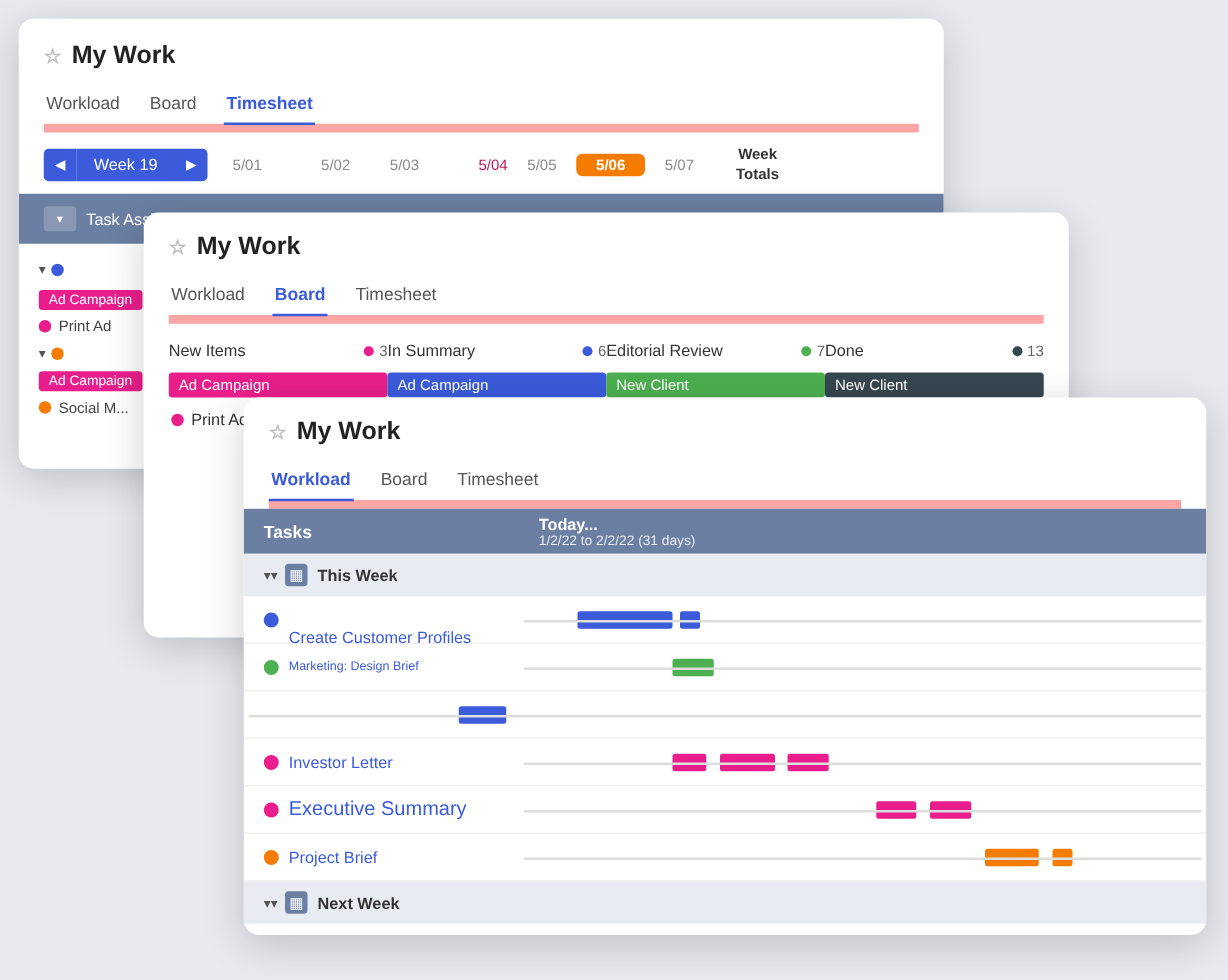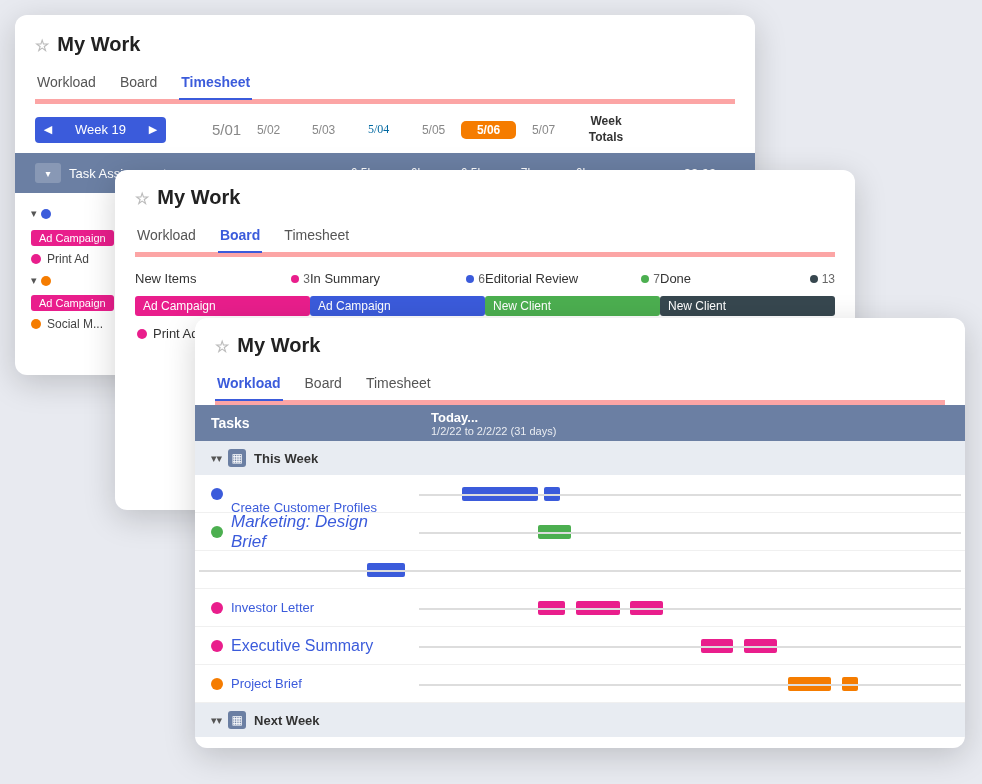--- a/index.html
+++ b/index.html
@@ -57,21 +57,21 @@
       align-items: center;
       gap: 8px;
       font-size: 20px;
       font-weight: 600;
       color: #222;
       margin-bottom: 10px;
     }
     .card-tabs {
       display: flex;
       gap: 20px;
-      border-bottom: 5px solid #fca5a5;
+      border-bottom: 7px solid #fca5a5;
       margin-bottom: 0;
     }
     .card-tab {
       padding: 8px 2px;
       font-size: 14px;
       color: #555;
       cursor: pointer;
       border-bottom: 2px solid transparent;
       margin-bottom: -1px;
     }
@@ -242,24 +242,24 @@
       <span class="card-tab active">Timesheet</span>
     </div>
   </div>
 
   <div style="display:flex;align-items:center;padding:10px 20px 0;gap:0;">
     <button class="nav-btn" style="background:#3b5bdb;color:#fff;border:none;width:26px;height:26px;border-radius:4px 0 0 4px;cursor:pointer;font-size:11px;">◀</button>
     <span style="background:#3b5bdb;color:#fff;padding:4px 14px;font-size:13px;font-weight:500;height:26px;line-height:18px;display:inline-block;">Week 19</span>
     <button class="nav-btn" style="background:#3b5bdb;color:#fff;border:none;width:26px;height:26px;border-radius:0 4px 4px 0;cursor:pointer;font-size:11px;">▶</button>
 
     <div style="flex:1;display:flex;margin-left:20px;align-items:center;">
-      <div style="width:55px;text-align:right;font-size:15px;color:#888;">5/01</div>
+      <div style="width:55px;text-align:left;font-size:12px;color:#888;">5/01</div>
       <div style="width:55px;text-align:center;font-size:12px;color:#888;">5/02</div>
       <div style="width:55px;text-align:center;font-size:12px;color:#888;">5/03</div>
-      <div style="width:55px;text-align:center;font-size:12px;color:#0369a1;font-family:Liberation Serif, serif;">5/04</div>
+      <div style="width:55px;text-align:right;font-size:12px;color:#be185d;">5/04</div>
       <div style="width:55px;text-align:center;font-size:12px;color:#888;">5/05</div>
       <div style="width:55px;text-align:center;font-size:12px;color:#fff;background:#f57c00;border-radius:5px;padding:2px 0;font-weight:600;">5/06</div>
       <div style="width:55px;text-align:center;font-size:12px;color:#888;">5/07</div>
       <div style="width:70px;text-align:center;font-size:12px;font-weight:600;color:#333;line-height:1.3;">Week<br>Totals</div>
     </div>
   </div>
 
   <div style="background:#6b7fa3;display:flex;align-items:center;padding:10px 20px;margin-top:8px;">
     <div style="width:26px;height:20px;background:#fff3;border-radius:3px;margin-right:8px;display:flex;align-items:center;justify-content:center;">
       <span style="color:#fff;font-size:10px;">▾</span>
@@ -426,21 +426,21 @@
           <div style="position:absolute;left:8%;width:14%;height:14px;background:#3b5bdb;border-radius:2px;top:3px;"></div>
           <div style="position:absolute;left:23%;width:3%;height:14px;background:#3b5bdb;border-radius:2px;top:3px;"></div>
           <div style="position:absolute;left:0;right:0;height:2px;background:#ddd;top:10px;"></div>
         </div>
       </div>
     </div>
 
     <div class="task-row">
       <div class="task-name-cell">
         <span style="width:12px;height:12px;border-radius:50%;background:#4caf50;flex-shrink:0;"></span>
-        <span style="font-size:17px;color:#3b5bdb;font-style:italic;">Marketing: Design Brief</span>
+        <span style="font-size:10px;color:#3b5bdb;">Marketing: Design Brief</span>
       </div>
       <div class="task-gantt">
         <div style="position:relative;width:100%;height:20px;">
           <div style="position:absolute;left:22%;width:6%;height:14px;background:#4caf50;border-radius:2px;top:3px;"></div>
           <div style="position:absolute;left:0;right:0;height:2px;background:#ddd;top:10px;"></div>
         </div>
       </div>
     </div>
 
     <div class="task-row">

